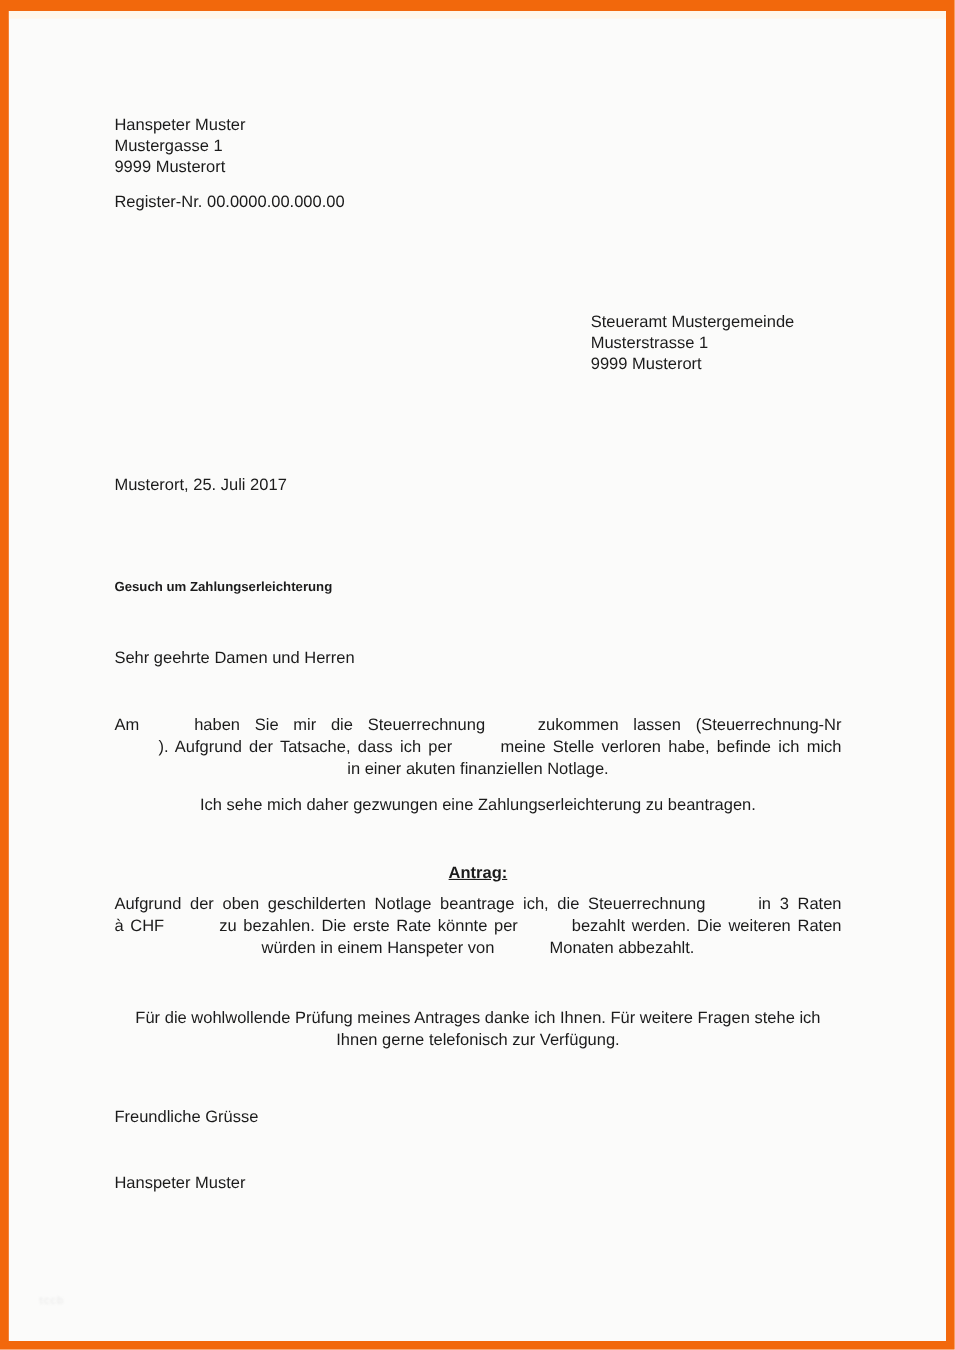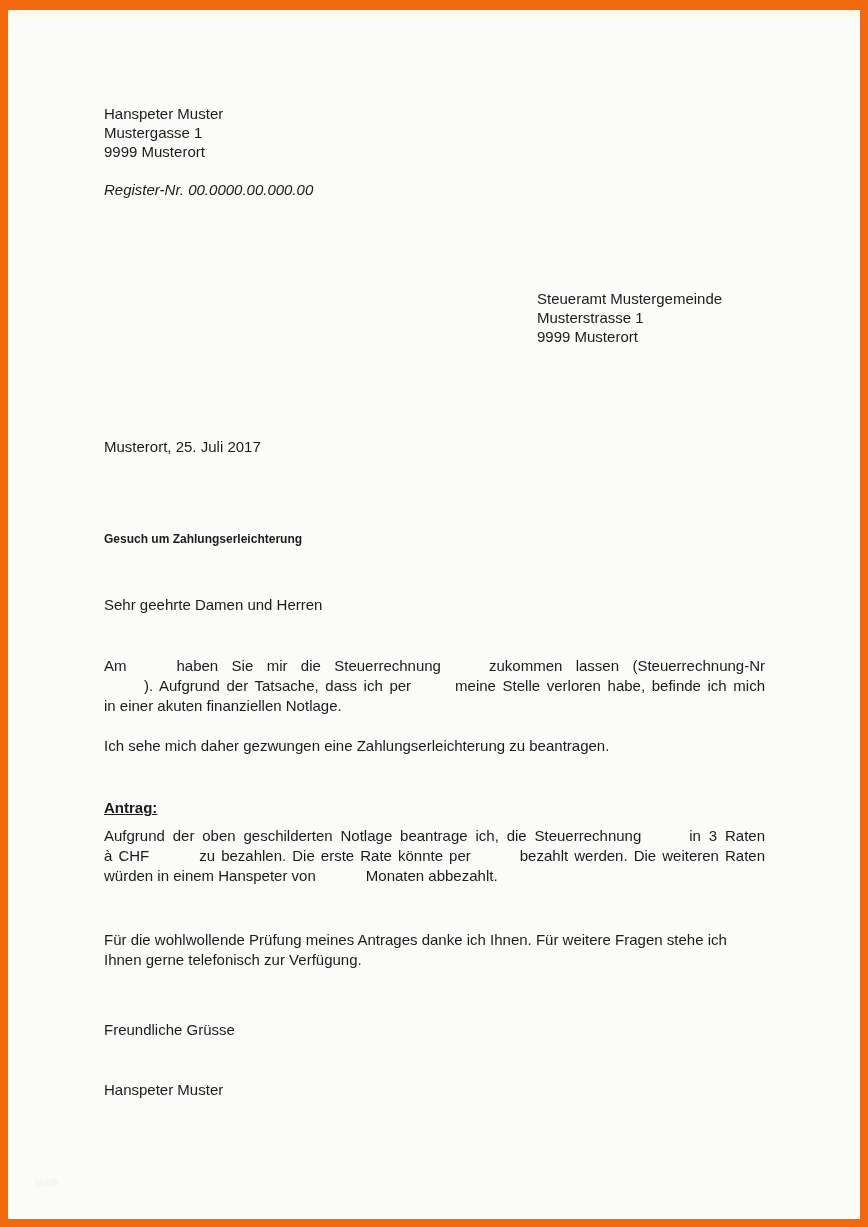--- a/index.html
+++ b/index.html
@@ -10,32 +10,32 @@
     background: #FBFBFA; position: relative;
     font-family: "Liberation Sans", sans-serif;
     color: #1b1b1b; font-size: 15px;
   }
   .sheet { position: relative; height: 100%; box-sizing: border-box;
            padding: 0 95px 0 96px; overflow: hidden; }
   .sheet::before { content: ""; position: absolute; left: 0; right: 0; top: 0;
                    height: 7px; background: #FFF7EA; }
   .addr { line-height: 19px; }
   .sender-block   { margin-top: 94px; }
-  .register-line  { margin-top: 19px; line-height: 19px; font-style: italic; }
+  .register-line  { margin-top: 13px; line-height: 19px; }
   .recipient-block{ margin-top: 90px; margin-left: 433px; }
   .date-line      { margin-top: 91px; line-height: 20px; }
   .subject-line   { margin-top: 72px; line-height: 20px; font-weight: bold; font-size: 12px; }
   .salutation     { margin-top: 46px; line-height: 20px; }
   .para { line-height: 20px; }
   .para.bold { font-weight: bold; text-decoration: underline; }
-  .line { display: block; }
+  .line { display: block; text-align: center; }
   .line.j { text-align: justify; text-align-last: justify; }
   .gap { display: inline-block; height: 1px; vertical-align: baseline; }
   [data-name="para-opening"]  { margin-top: 41px; }
-  [data-name="para-forced"]   { margin-top: 20px; }
+  [data-name="para-forced"]   { margin-top: 12px; }
   [data-name="antrag-heading"]{ margin-top: 42px; }
   [data-name="para-antrag"]   { margin-top: 8px; }
   [data-name="para-thanks"]   { margin-top: 44px; }
   .closing-line   { margin-top: 50px; line-height: 20px; }
   .signature-line { margin-top: 40px; line-height: 20px; }
   .watermark {
     position: absolute; left: 28px; top: 1168px;
     font-size: 10px; color: #d9d9d9; opacity: 0.55;
     filter: blur(0.8px); letter-spacing: 1px; line-height: 10px;
   }

